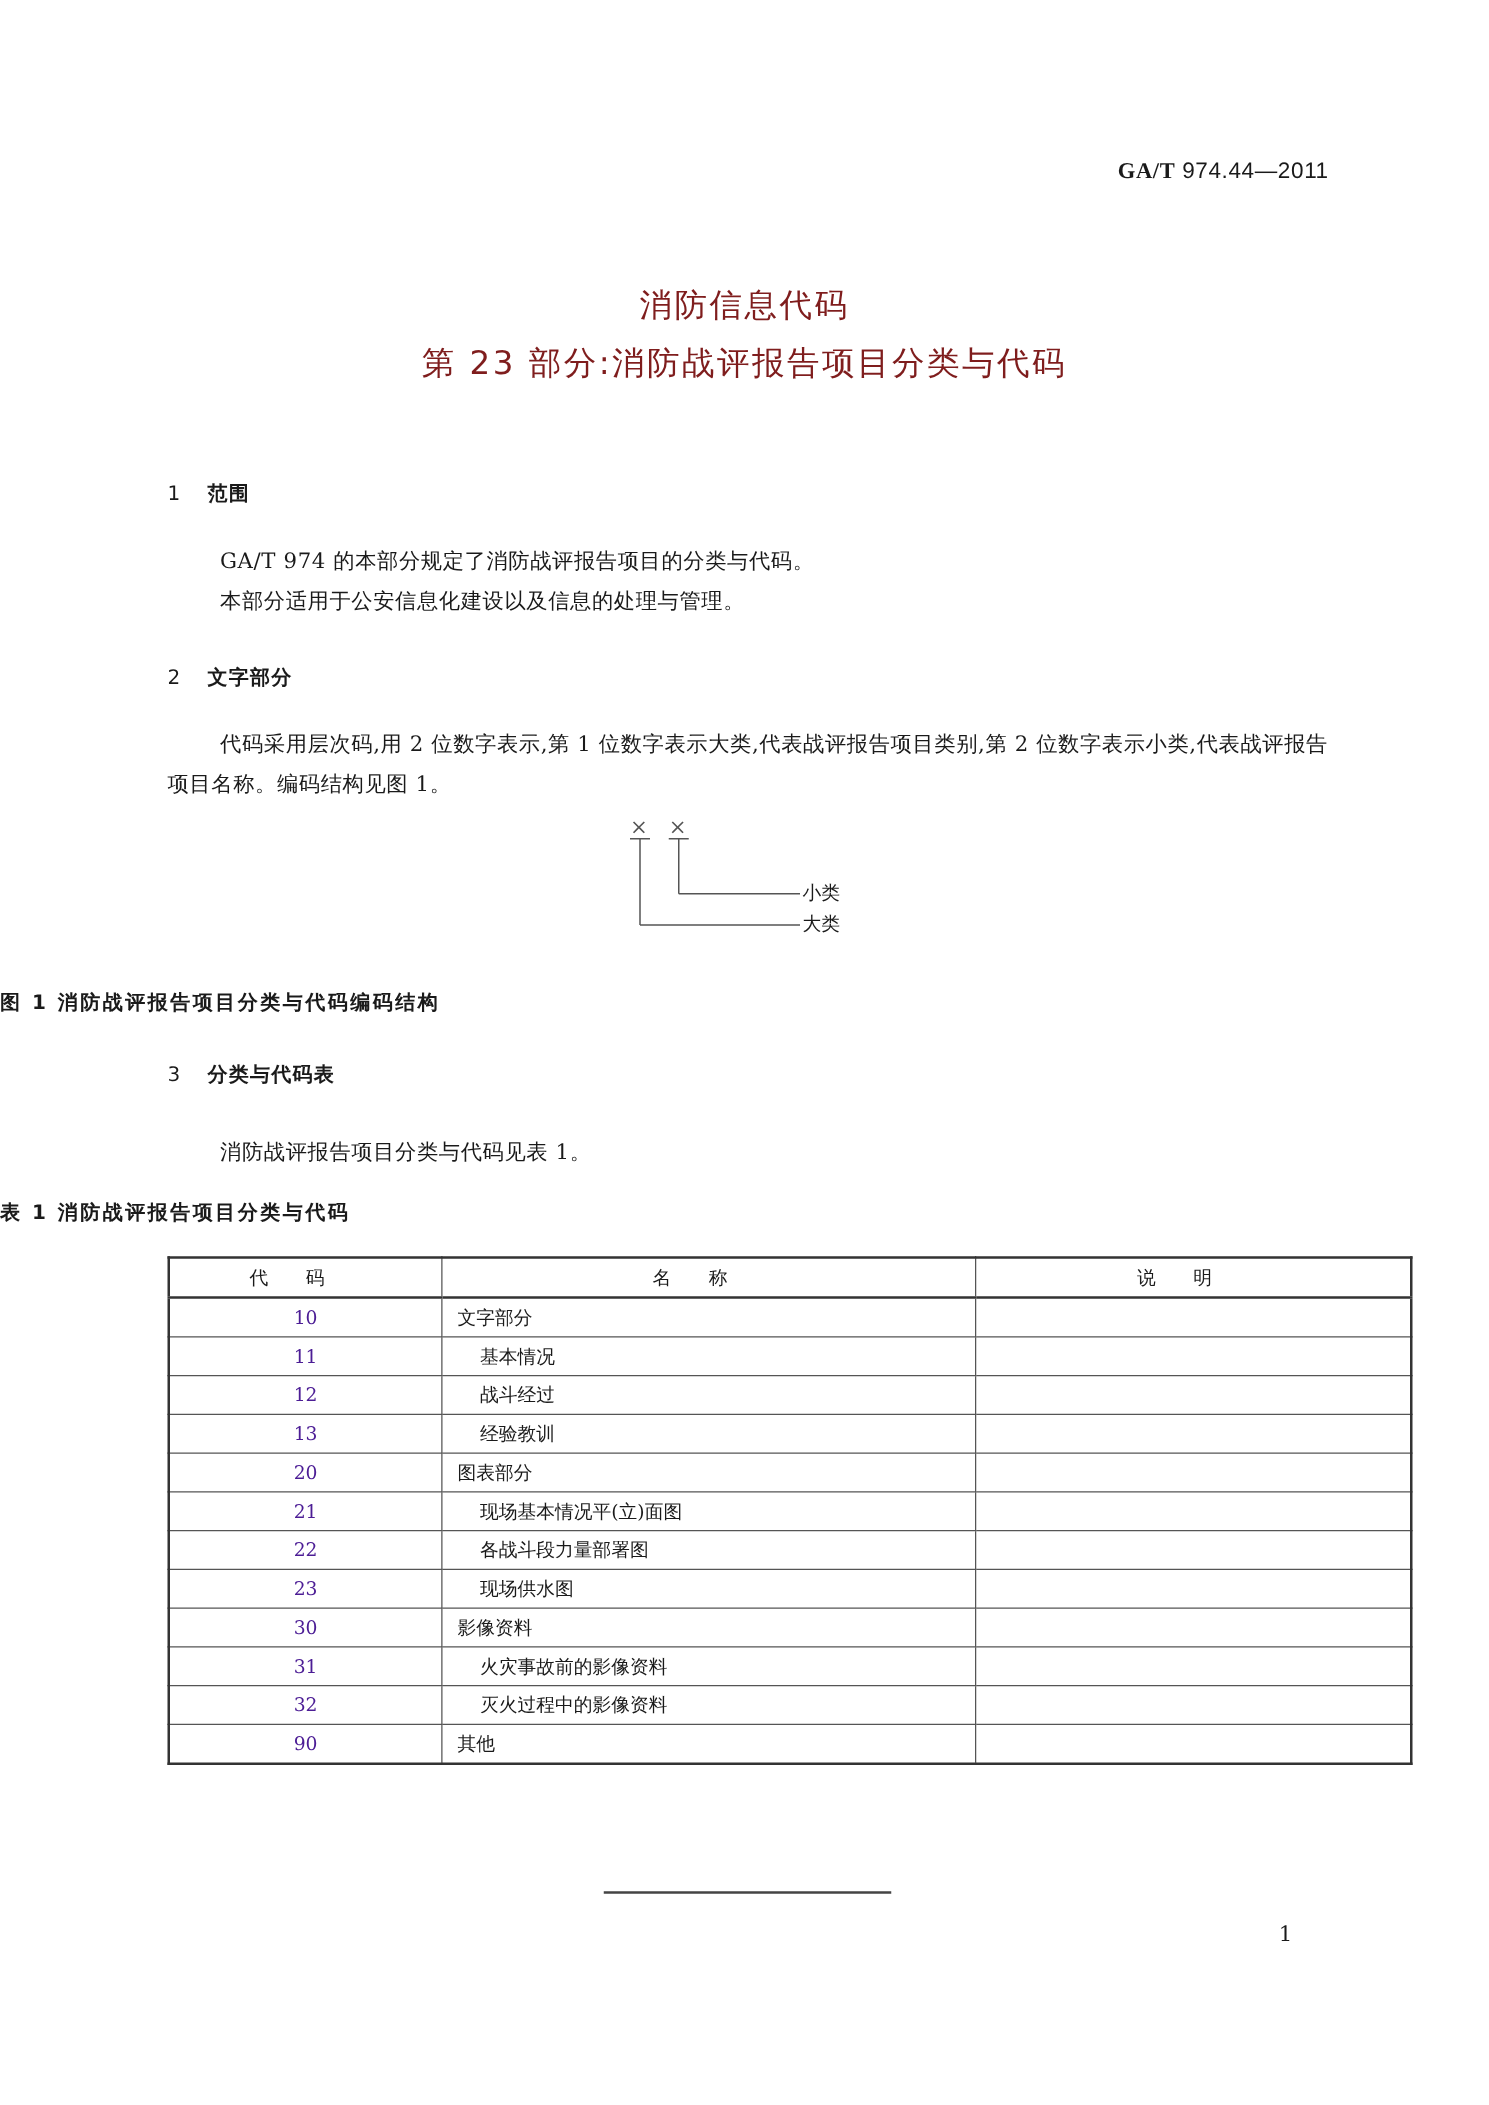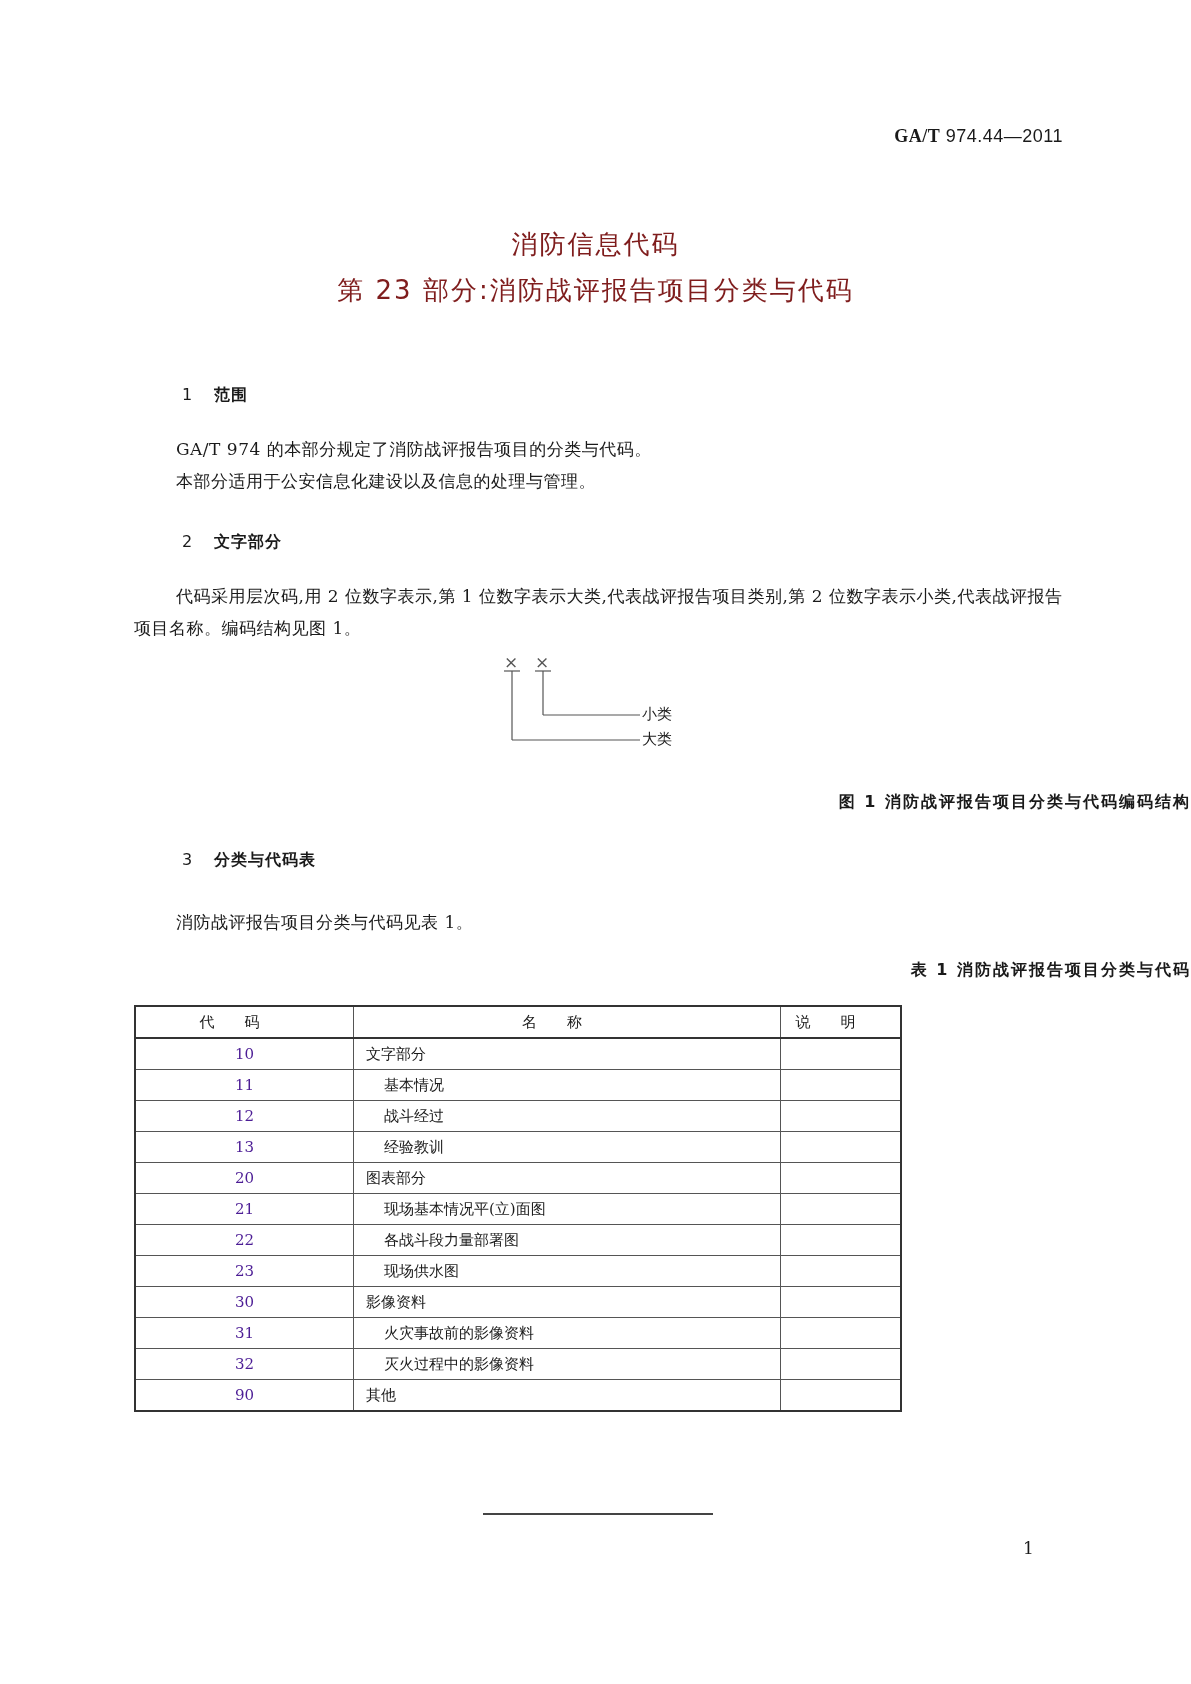--- a/index.html
+++ b/index.html
@@ -18,33 +18,32 @@
       left: 0; width: 100%; text-align: center;
       font-family: "DejaVu Sans", "Liberation Sans", sans-serif;
       font-size: 26px; letter-spacing: 2px; color: #7f1d1d;
     }
     .title1 { top: 227px; }
     .title2 { top: 273px; }
     .sec-head {
       left: 134px; font-size: 16px; font-weight: bold;
       font-family: "DejaVu Sans", "Liberation Sans", sans-serif;
       letter-spacing: 1px;
-      margin-left: 48px;
     }
     .sec-head .num { display: inline-block; width: 32px; font-weight: normal; }
     .para {
       font-size: 17px; line-height: 32px; letter-spacing: 0.5px;
     }
     .fig-caption, .tbl-caption {
-      left: 0; width: 100%; text-align: right; font-weight: bold;
+      left: 0; width: 100%; text-align: left; font-weight: bold;
       font-family: "DejaVu Sans", "Liberation Sans", sans-serif;
       font-size: 16px; letter-spacing: 2px;
     }
     table.codes {
-      position: absolute; left: 134px; top: 1005px; width: 768px;
+      position: absolute; left: 134px; top: 1005px; width: 996px;
       border-collapse: collapse; border: 2px solid #333;
       font-size: 15px;
     }
     table.codes th, table.codes td {
       border: 1px solid #555; height: 30px; padding: 0;
     }
     table.codes th { font-weight: normal; text-align: center; border-bottom: 2px solid #333; letter-spacing: 30px; }
     table.codes td.code { text-align: center; width: 217px; color: #4c1d95; }
     table.codes td.name { width: 396px; padding-left: 12px; }
     table.codes td.name.sub { padding-left: 30px; }

